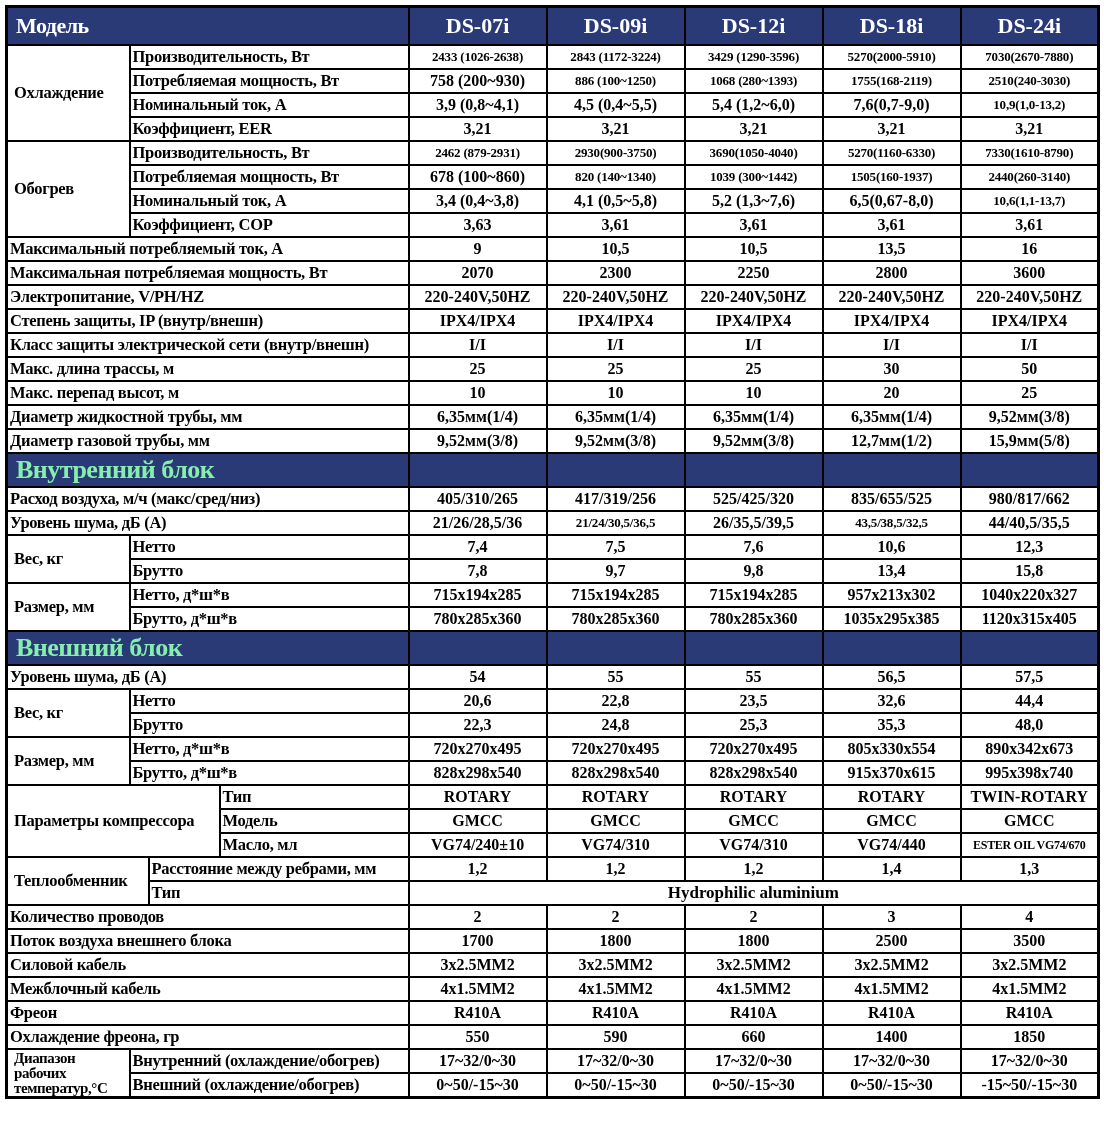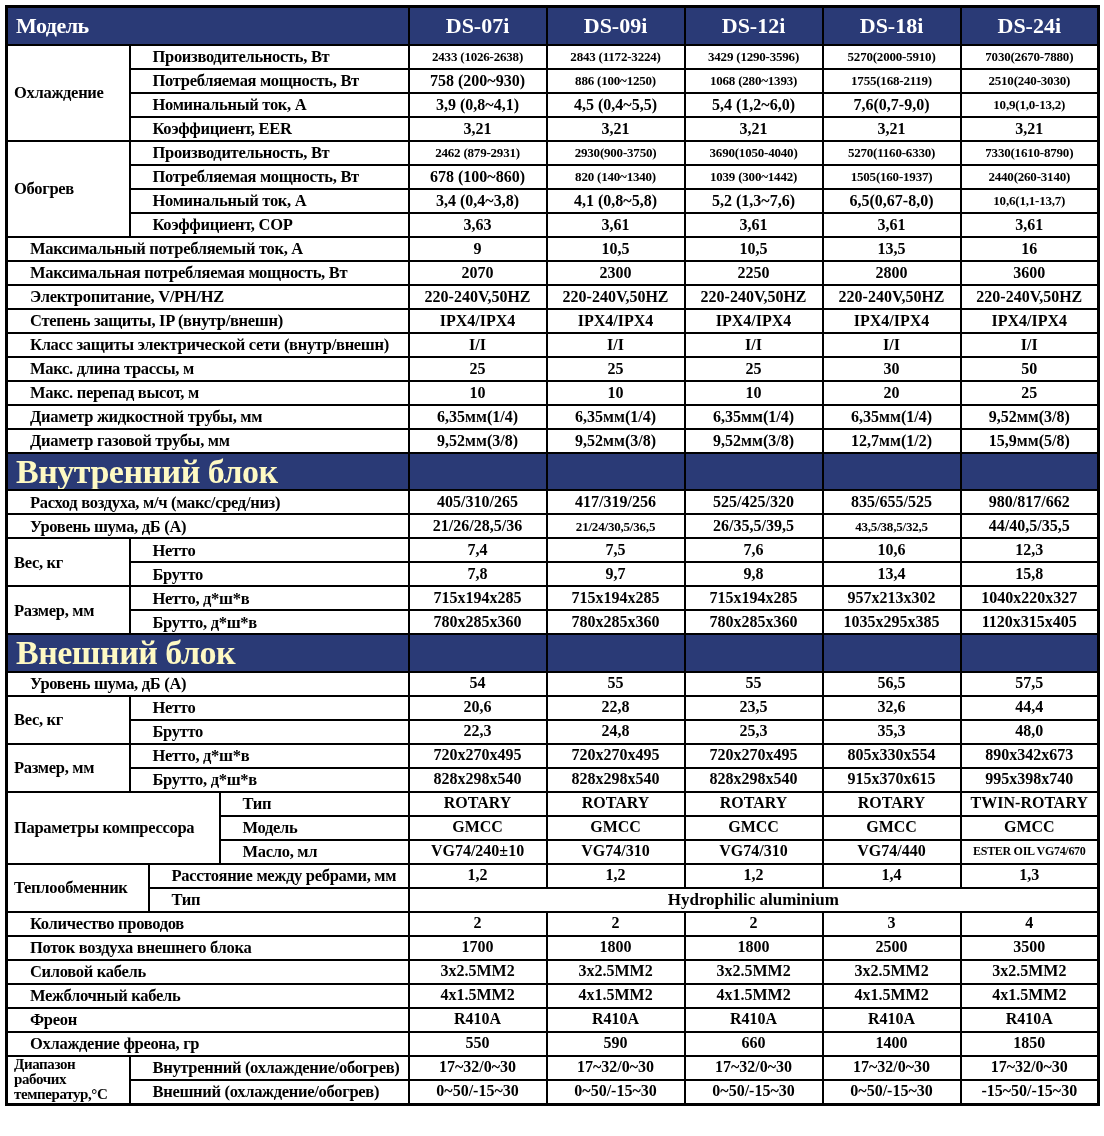--- a/index.html
+++ b/index.html
@@ -19,36 +19,36 @@
     font-family:Liberation Serif, serif;
   }
   td{
     border:2px solid var(--ink);
     height:22px;padding:0 3px;
     text-align:center;vertical-align:middle;
     font-weight:bold;font-size:16px;line-height:1.04;
     white-space:nowrap;overflow:hidden;
   }
   td.label{
-    text-align:left;padding-left:22px;font-size:16.5px;letter-spacing:-0.3px;
+    text-align:left;padding-left:2px;font-size:16.5px;letter-spacing:-0.3px;
   }
   td.group-label{padding-left:6px;}
   td.multiline{white-space:normal;font-size:15px;line-height:1.0;letter-spacing:-0.4px;}
   td.val.sm{font-size:13px;letter-spacing:-0.2px;}
   td.val.xs{font-size:12px;letter-spacing:-0.3px;}
   td.merged{font-size:17px;}
   tr.header-row td{
     background:var(--navy);color:#fff;height:36px;font-size:22px;
   }
   td.model-label{
     text-align:left;padding-left:8px;font-size:29px;letter-spacing:-0.5px;
   }
   td.section-label{
-    background:var(--navy);color:#fef9c3;height:32px;
-    text-align:left;padding-left:8px;font-size:34px;letter-spacing:-0.5px;
+    background:var(--navy);color:#86efac;height:32px;
+    text-align:left;padding-left:8px;font-size:26px;letter-spacing:-0.5px;
   }
   td.section-cell{background:var(--navy);height:32px;}
 </style>
 </head>
 <body>
 
 <div>
   <table>
     <colgroup>
       <col style="width:123px">
@@ -116,21 +116,21 @@
           <td class="label" colspan="3">Потребляемая мощность, Вт</td>
           <td class="val">678 (100~860)</td>
           <td class="val sm">820 (140~1340)</td>
           <td class="val sm">1039 (300~1442)</td>
           <td class="val sm">1505(160-1937)</td>
           <td class="val sm">2440(260-3140)</td>
         </tr>
         <tr>
           <td class="label" colspan="3">Номинальный ток, А</td>
           <td class="val">3,4 (0,4~3,8)</td>
-          <td class="val">4,1 (0,8~5,8)</td>
+          <td class="val">4,1 (0,5~5,8)</td>
           <td class="val">5,2 (1,3~7,6)</td>
           <td class="val">6,5(0,67-8,0)</td>
           <td class="val sm">10,6(1,1-13,7)</td>
         </tr>
         <tr>
           <td class="label" colspan="3">Коэффициент, COP</td>
           <td class="val">3,63</td>
           <td class="val">3,61</td>
           <td class="val">3,61</td>
           <td class="val">3,61</td>

